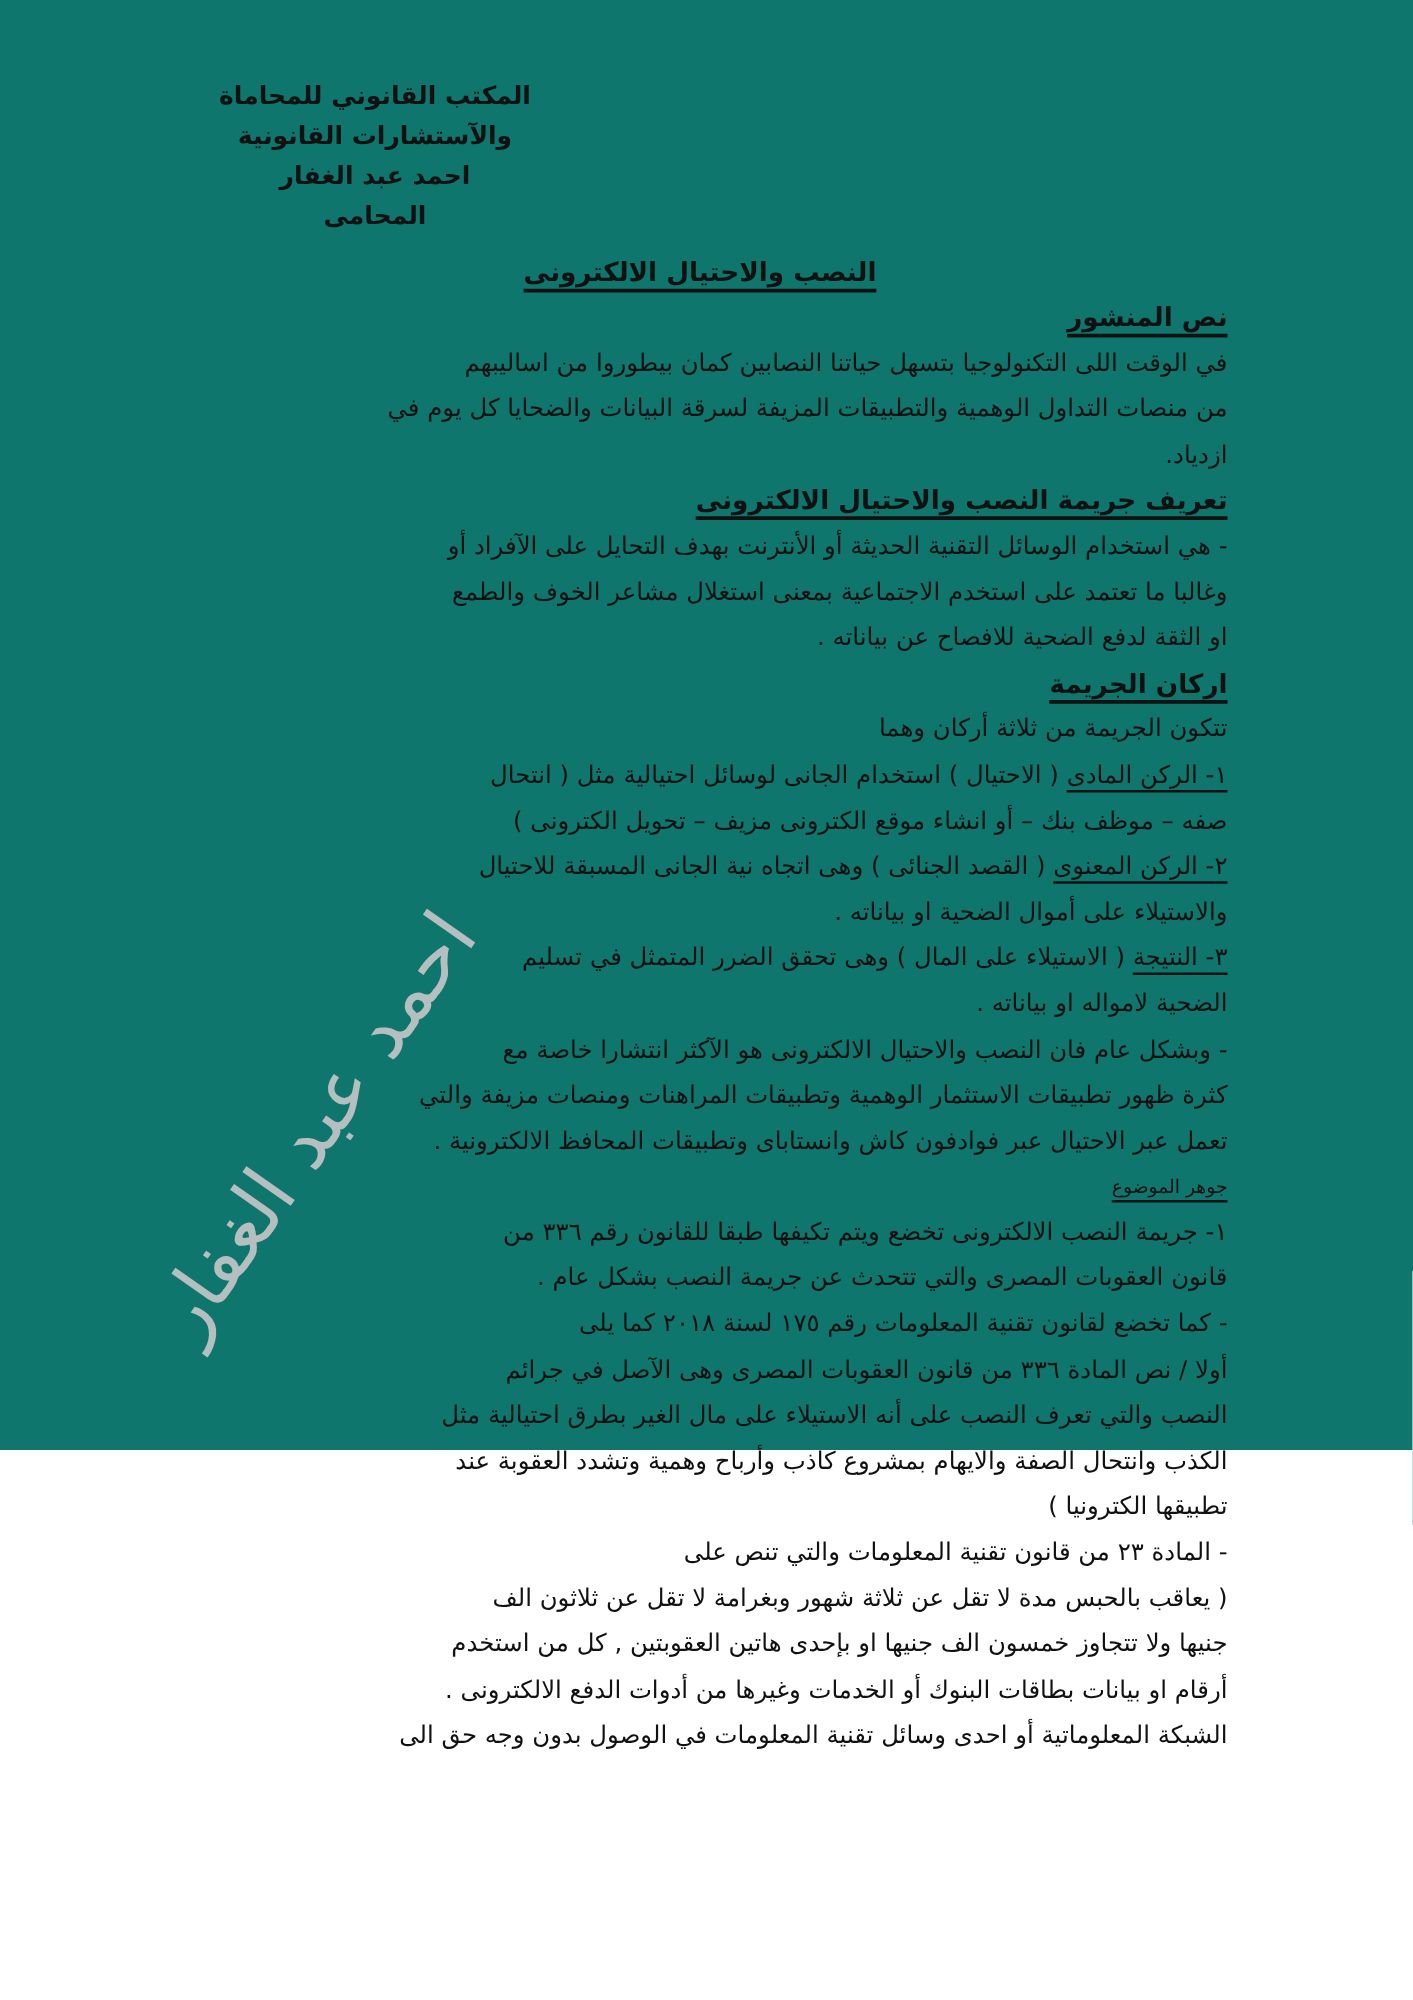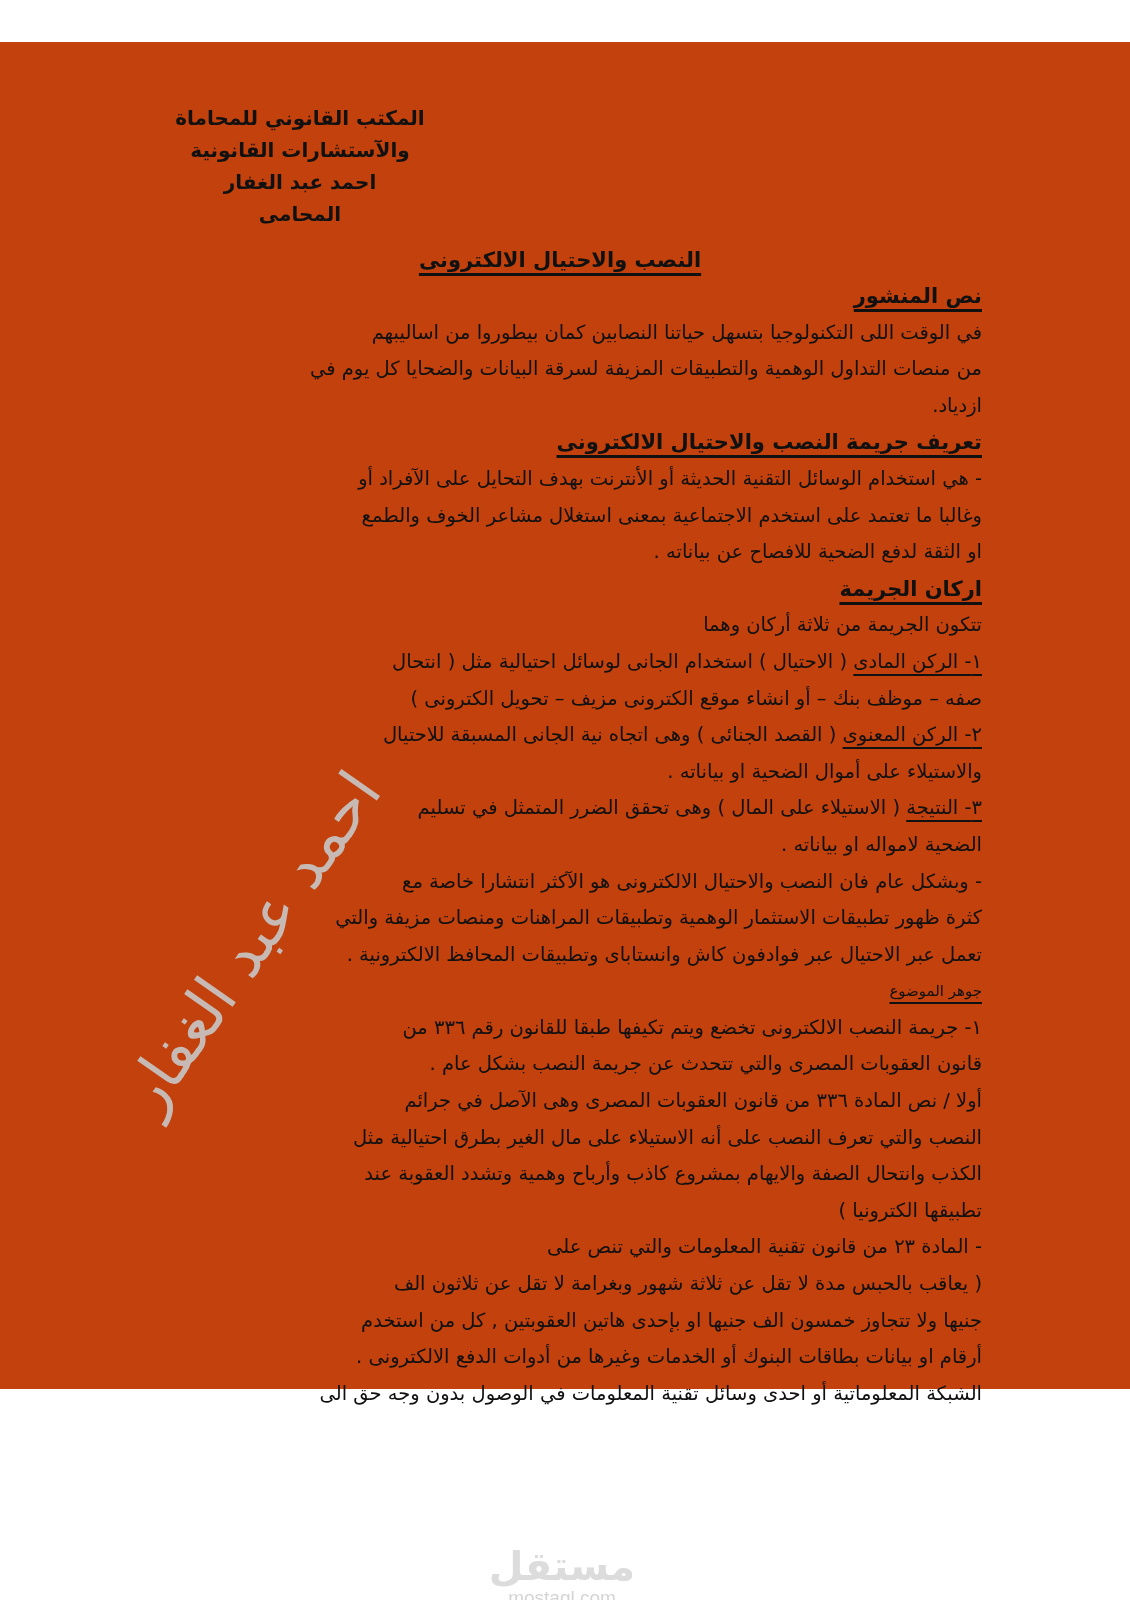--- a/index.html
+++ b/index.html
@@ -11,23 +11,22 @@
       width: 1130px;
       height: 1600px;
       position: relative;
       overflow: hidden;
       font-family: "DejaVu Sans", "Liberation Sans", sans-serif;
       color: #111111;
     }
     .page {
       position: absolute;
       left: 0; top: 0;
-      width: 1130px; height: 1347px;
-      background: #c2410c;
-      margin-top: 42px;
+      width: 1130px; height: 1160px;
+      background: #0f766e;
     }
     .letterhead {
       position: absolute;
       left: 150px;
       top: 60px;
       width: 300px;
       direction: rtl;
       text-align: center;
       font-weight: bold;
       font-size: 20px;
@@ -170,31 +169,28 @@
     <div class="line">الضحية لامواله او بياناته .</div>
     <div class="line">- وبشكل عام فان النصب والاحتيال الالكترونى هو الآكثر انتشارا خاصة مع</div>
     <div class="line">كثرة ظهور تطبيقات الاستثمار الوهمية وتطبيقات المراهنات ومنصات مزيفة والتي</div>
     <div class="line">تعمل عبر الاحتيال عبر فوادفون كاش وانستاباى وتطبيقات المحافظ الالكترونية .</div>
 
     <div class="line heading light">
       <span>جوهر الموضوع</span>
     </div>
     <div class="line">١- جريمة النصب الالكترونى تخضع ويتم تكيفها طبقا للقانون رقم ٣٣٦ من</div>
     <div class="line">قانون العقوبات المصرى والتي تتحدث عن جريمة النصب بشكل عام .</div>
+    <div class="line">- كما تخضع لقانون تقنية المعلومات رقم ١٧٥ لسنة ٢٠١٨ كما يلى</div>
     <div class="line">أولا / نص المادة ٣٣٦ من قانون العقوبات المصرى وهى الآصل في جرائم</div>
     <div class="line">النصب والتي تعرف النصب على أنه الاستيلاء على مال الغير بطرق احتيالية مثل</div>
     <div class="line">الكذب وانتحال الصفة والايهام بمشروع كاذب وأرباح وهمية وتشدد العقوبة عند</div>
     <div class="line">تطبيقها الكترونيا )</div>
     <div class="line">- المادة ٢٣ من قانون تقنية المعلومات والتي تنص على</div>
     <div class="line">( يعاقب بالحبس مدة لا تقل عن ثلاثة شهور وبغرامة لا تقل عن ثلاثون الف</div>
     <div class="line">جنيها ولا تتجاوز خمسون الف جنيها او بإحدى هاتين العقوبتين , كل من استخدم</div>
     <div class="line">أرقام او بيانات بطاقات البنوك أو الخدمات وغيرها من أدوات الدفع الالكترونى .</div>
     <div class="line">الشبكة المعلوماتية أو احدى وسائل تقنية المعلومات في الوصول بدون وجه حق الى</div>
   </div>
 
   <div class="watermark">احمد عبد الغفار</div>
 
-  <div class="logo">
-    <div class="logo-ar">مستقل</div>
-    <div class="logo-en">mostaql.com</div>
-  </div>
 
 </div>
 
 </body></html>

